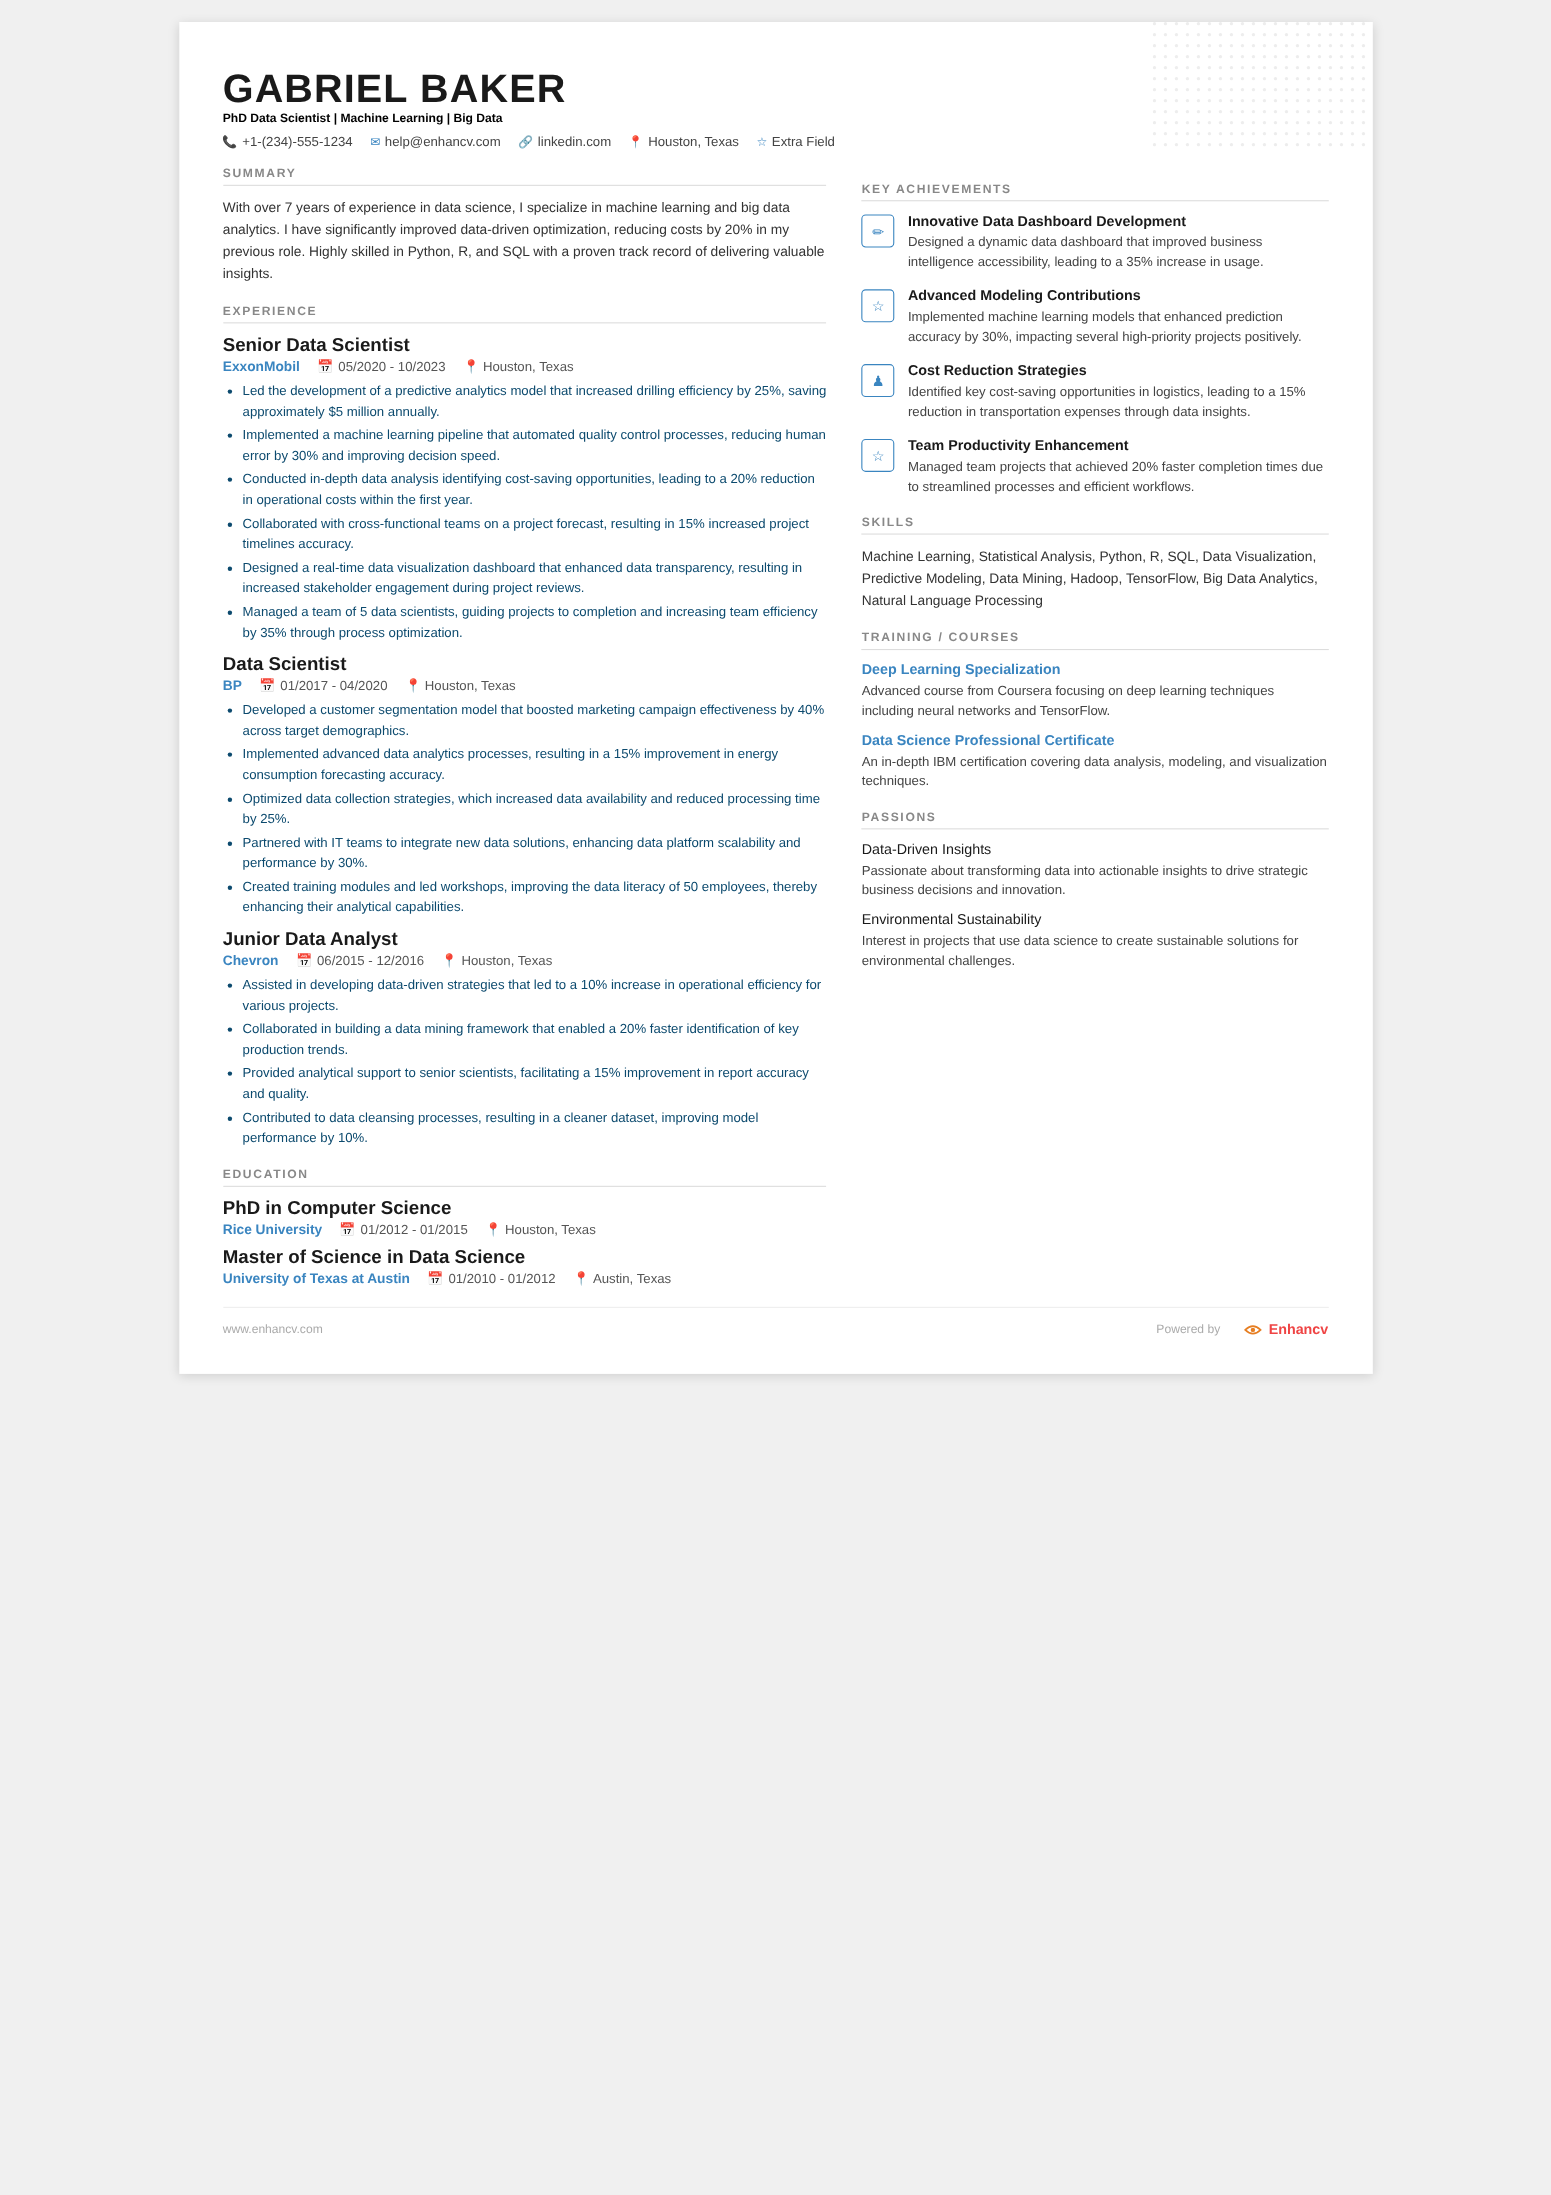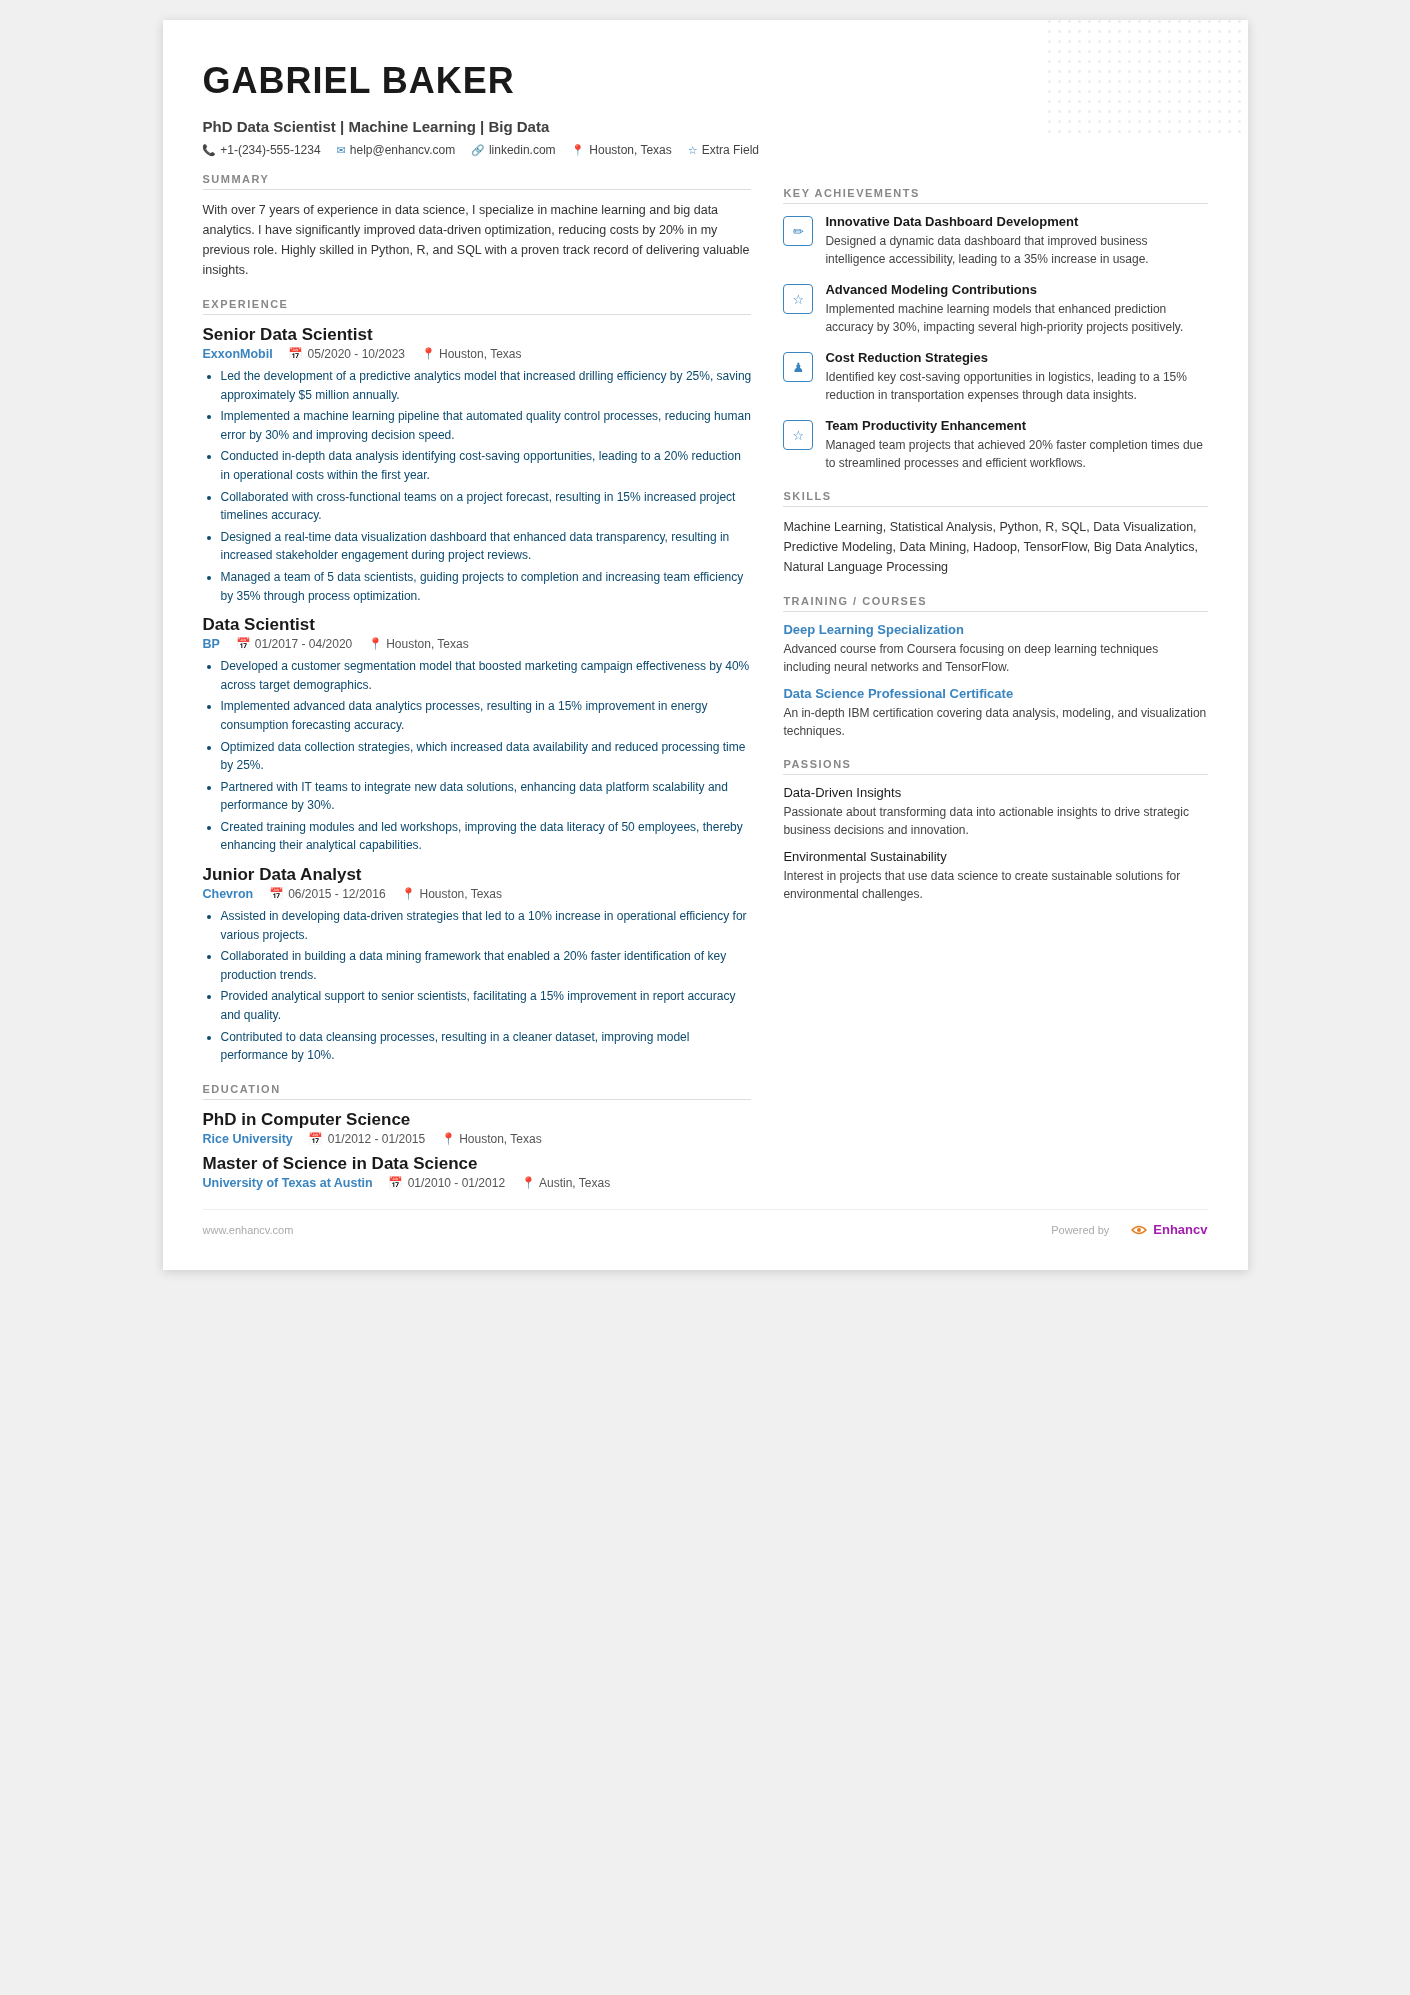--- a/index.html
+++ b/index.html
@@ -21,25 +21,24 @@
     
     .header { margin-bottom: 8px; }
     .header-name {
       font-size: 36px;
       font-weight: 900;
       color: #1a1a1a;
       letter-spacing: 1px;
       text-transform: uppercase;
     }
     .header-title {
-      font-size: 15px;
-      color: #404040;
+      font-size: 11px;
+      color: #000000;
       font-weight: 600;
       margin-bottom: 8px;
-      margin-top: 16px;
     }
     .header-contacts {
       display: flex;
       flex-wrap: wrap;
       gap: 16px;
       font-size: 12px;
       color: #444;
       margin-bottom: 16px;
     }
     .contact-item {
@@ -227,21 +226,21 @@
     .footer-right {
       font-size: 11px;
       color: #aaa;
       display: flex;
       align-items: center;
       gap: 20px;
     }
     .enhancv-logo {
       font-size: 13px;
       font-weight: 700;
-      color: #a21caf;
+      color: #ef4444;
       display: flex;
       align-items: center;
       gap: 4px;
     }
 
     
     .dots-decoration {
       position: absolute;
       top: 0;
       right: 0;

